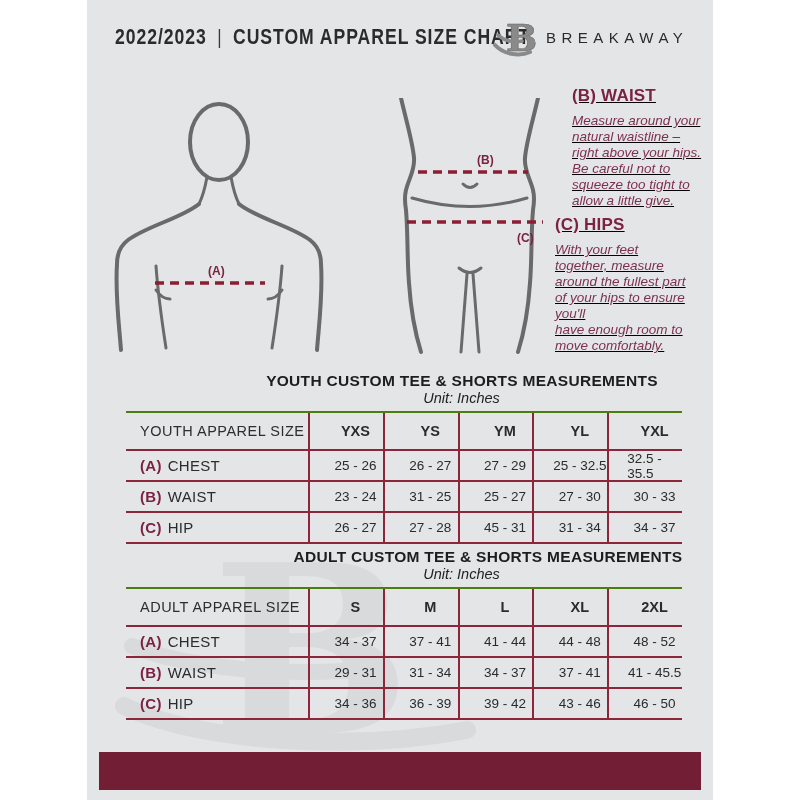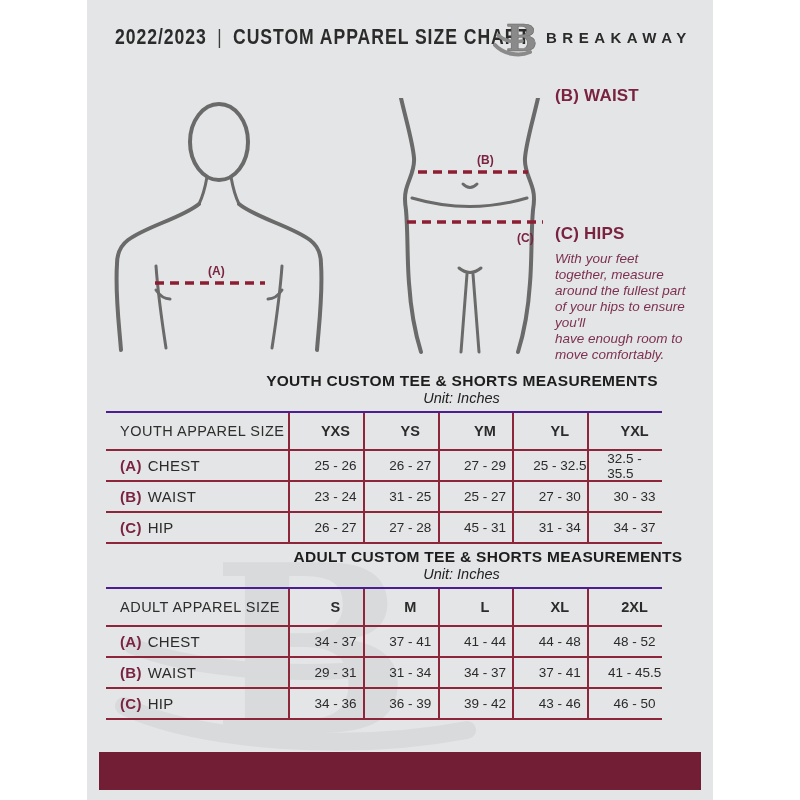--- a/index.html
+++ b/index.html
@@ -9,50 +9,50 @@
 
   
   .watermark{position:absolute;left:25px;top:528px;z-index:0;}
 
   
   .hdr-title{position:absolute;left:28px;top:24px;display:flex;align-items:center;
              font-weight:800;font-size:22px;letter-spacing:1.2px;color:#2b2b2b;
              white-space:nowrap;transform:scaleX(0.8);transform-origin:0 50%;z-index:2;}
   .hdr-title .pipe{font-weight:400;margin:0 13px;color:#3a3a3a;font-size:21px;}
   .brand{position:absolute;left:406px;top:14px;display:flex;align-items:center;gap:7px;z-index:2;}
-  .wordmark{font-weight:700;font-size:15px;letter-spacing:5.5px;color:#2b2b2b;}
+  .wordmark{font-weight:400;font-size:15px;letter-spacing:5.5px;color:#2b2b2b;}
 
   
   .fig{position:absolute;z-index:1;}
   .fig-torso{left:25px;top:78px;}
   .fig-lower{left:306px;top:98px;}
   .body-line{fill:none;stroke:#6a6a6a;stroke-width:4;stroke-linecap:round;}
   .body-thin{fill:none;stroke:#6a6a6a;stroke-width:3;stroke-linecap:round;}
   .dash-line{fill:none;stroke:#8c1d33;stroke-width:3.5;stroke-dasharray:9 6;}
   .fig-label{font-family:"Liberation Sans",sans-serif;font-size:12px;font-weight:bold;fill:#7a2340;}
 
   
   .instr{position:absolute;z-index:1;}
   .instr-h{font-size:17px;font-weight:800;color:#7a2340;letter-spacing:.2px;margin-bottom:7px;}
   .instr-b{font-size:13.5px;font-style:italic;color:#7c3150;line-height:16px;white-space:pre-line;}
   .instr-a{left:172px;top:84px;width:170px;}
-  .instr-wb{left:468px;top:86px;width:165px;}
-  .instr-c{left:468px;top:224px;width:170px;}
+  .instr-wb{left:485px;top:86px;width:165px;text-decoration:underline;}
+  .instr-c{left:468px;top:215px;width:170px;text-decoration:underline;}
 
   
   .tbl-title{position:absolute;left:0;width:750px;text-align:center;font-size:15.5px;
              font-weight:700;color:#1d1d1d;letter-spacing:.3px;z-index:1;}
   .tbl-unit{position:absolute;left:0;width:749px;text-align:center;font-size:14.5px;
             font-style:italic;font-weight:500;color:#222;z-index:1;}
   .t-youth{top:372px;} .u-youth{top:390px;}
   .t-adult{top:548px;padding-left:26px;} .u-adult{top:566px;}
 
   
-  .grid{position:absolute;left:19px;width:556px;display:grid;
-        grid-template-columns:182px repeat(5,1fr);border-top:2px solid #4c1d95;z-index:1;}
+  .grid{position:absolute;left:39px;width:556px;display:grid;
+        grid-template-columns:182px repeat(5,1fr);border-top:2px solid #4d7c0f;z-index:1;}
   .g-youth{top:411px;} .g-adult{top:587px;}
   .tr{display:contents;}
   .tc{display:flex;align-items:center;justify-content:center;border-bottom:2px solid #8d253b;
       font-size:13.5px;color:#2b2b2b;height:29px;padding-left:18px;}
   .tc.mid{border-left:2px solid #8d253b;}
   .tc.hc{height:36px;font-weight:700;font-size:14.5px;}
   .tc.first{justify-content:flex-start;padding-left:14px;}
   .tc.sizehdr{font-weight:400;font-size:14.5px;letter-spacing:.5px;color:#2e2e2e;}
   .tc.label{font-size:15px;letter-spacing:.3px;gap:6px;}
   .pfx{color:#7a2340;font-weight:800;}
@@ -109,20 +109,26 @@
       <path d="M19,100 Q77,117 134,100" class="body-thin"></path>
       <path d="M14,124 L150,124" class="dash-line"></path>
       <text x="124" y="144" class="fig-label">(C)</text>
       <path d="M66,170 Q77,179 88,170" class="body-thin"></path>
       <path d="M74,176 C72,202 70,228 68,254" class="body-thin"></path>
       <path d="M80,176 C82,202 84,228 86,254" class="body-thin"></path>
     </svg>
 
     <div class="instr instr-wb">
       <div class="instr-h">(B) WAIST</div>
+      <div class="instr-b">Measure around your
+natural waistline –
+right above your hips.
+Be careful not to
+squeeze too tight to
+allow a little give.</div>
     </div>
     <div class="instr instr-c">
       <div class="instr-h">(C) HIPS</div>
       <div class="instr-b">With your feet
 together, measure
 around the fullest part
 of your hips to ensure
 you'll
 have enough room to
 move comfortably.</div>

